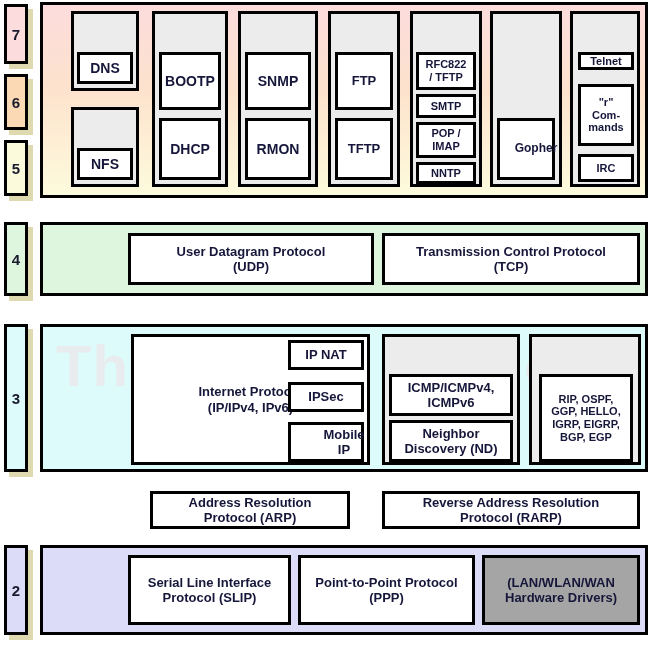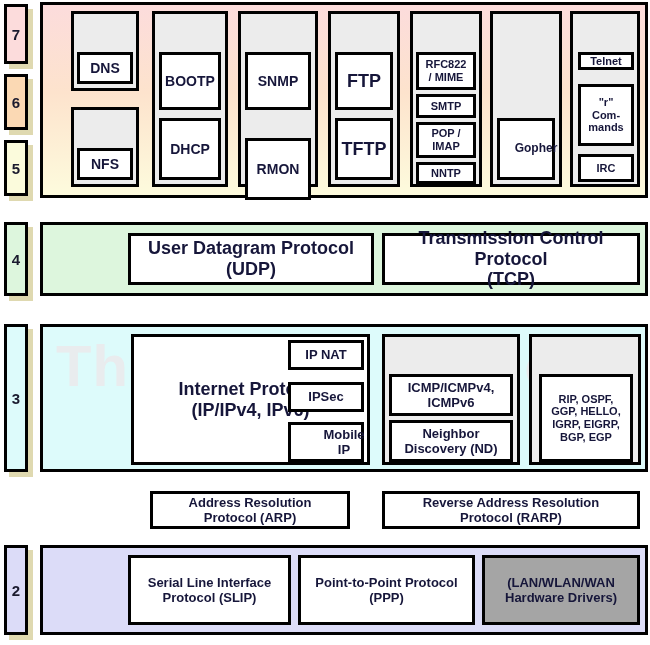--- a/index.html
+++ b/index.html
@@ -88,21 +88,21 @@
     align-items: center;
     justify-content: center;
     text-align: center;
     color: #16163a;
     font-weight: bold;
     line-height: 1.16;
     white-space: pre-line;
     z-index: 4;
   }
   .pbox.grey { background: #a5a5a5; }
-  .pbox.f15 { font-size: 18px; }
+  .pbox.f15 { font-size: 13px; }
   .pbox.f14 { font-size: 14px; }
   .pbox.f13 { font-size: 13px; }
   .pbox.f12 { font-size: 12px; padding-left: 20px; }
   .pbox.f11 { font-size: 11px; }
 
   
   #watermark {
     position: absolute;
     left: 56px;
     top: 332px;
@@ -145,33 +145,33 @@
   <div class="group" style="left:152px; top:11px; width:76px; height:176px;"></div>
   <div class="group-label" style="left:157px; top:13px;">Host
 Config</div>
   <div class="pbox f14" style="left:159px; top:52px; width:62px; height:58px;">BOOTP</div>
   <div class="pbox f14" style="left:159px; top:118px; width:62px; height:62px;">DHCP</div>
 
   <div class="group" style="left:238px; top:11px; width:80px; height:176px;"></div>
   <div class="group-label" style="left:243px; top:13px;">Network
 Mgmt</div>
   <div class="pbox f14" style="left:245px; top:52px; width:66px; height:58px;">SNMP</div>
-  <div class="pbox f14" style="left:245px; top:118px; width:66px; height:62px;margin-top:20px;">RMON</div>
+  <div class="pbox f14" style="left:245px; top:118px; width:66px; height:62px;">RMON</div>
 
   <div class="group" style="left:328px; top:11px; width:72px; height:176px;"></div>
   <div class="group-label" style="left:333px; top:13px;">File
 Transfer</div>
   <div class="pbox f15" style="left:335px; top:52px; width:58px; height:58px;">FTP</div>
   <div class="pbox f15" style="left:335px; top:118px; width:58px; height:62px;">TFTP</div>
 
   <div class="group" style="left:410px; top:11px; width:72px; height:176px;"></div>
   <div class="group-label" style="left:414px; top:13px;">E-Mail &amp;
 News</div>
   <div class="pbox f11" style="left:416px; top:52px; width:60px; height:38px;">RFC822
-/ MIME</div>
+/ TFTP</div>
   <div class="pbox f11" style="left:416px; top:94px; width:60px; height:24px;">SMTP</div>
   <div class="pbox f11" style="left:416px; top:122px; width:60px; height:36px;">POP /
 IMAP</div>
   <div class="pbox f11" style="left:416px; top:162px; width:60px; height:22px;">NNTP</div>
 
   <div class="group" style="left:490px; top:11px; width:72px; height:176px;"></div>
   <div class="group-label" style="left:494px; top:13px;">WWW &amp;
 Gopher</div>
   <div class="pbox f12" style="left:497px; top:118px; width:58px; height:62px;">Gopher</div>
 

